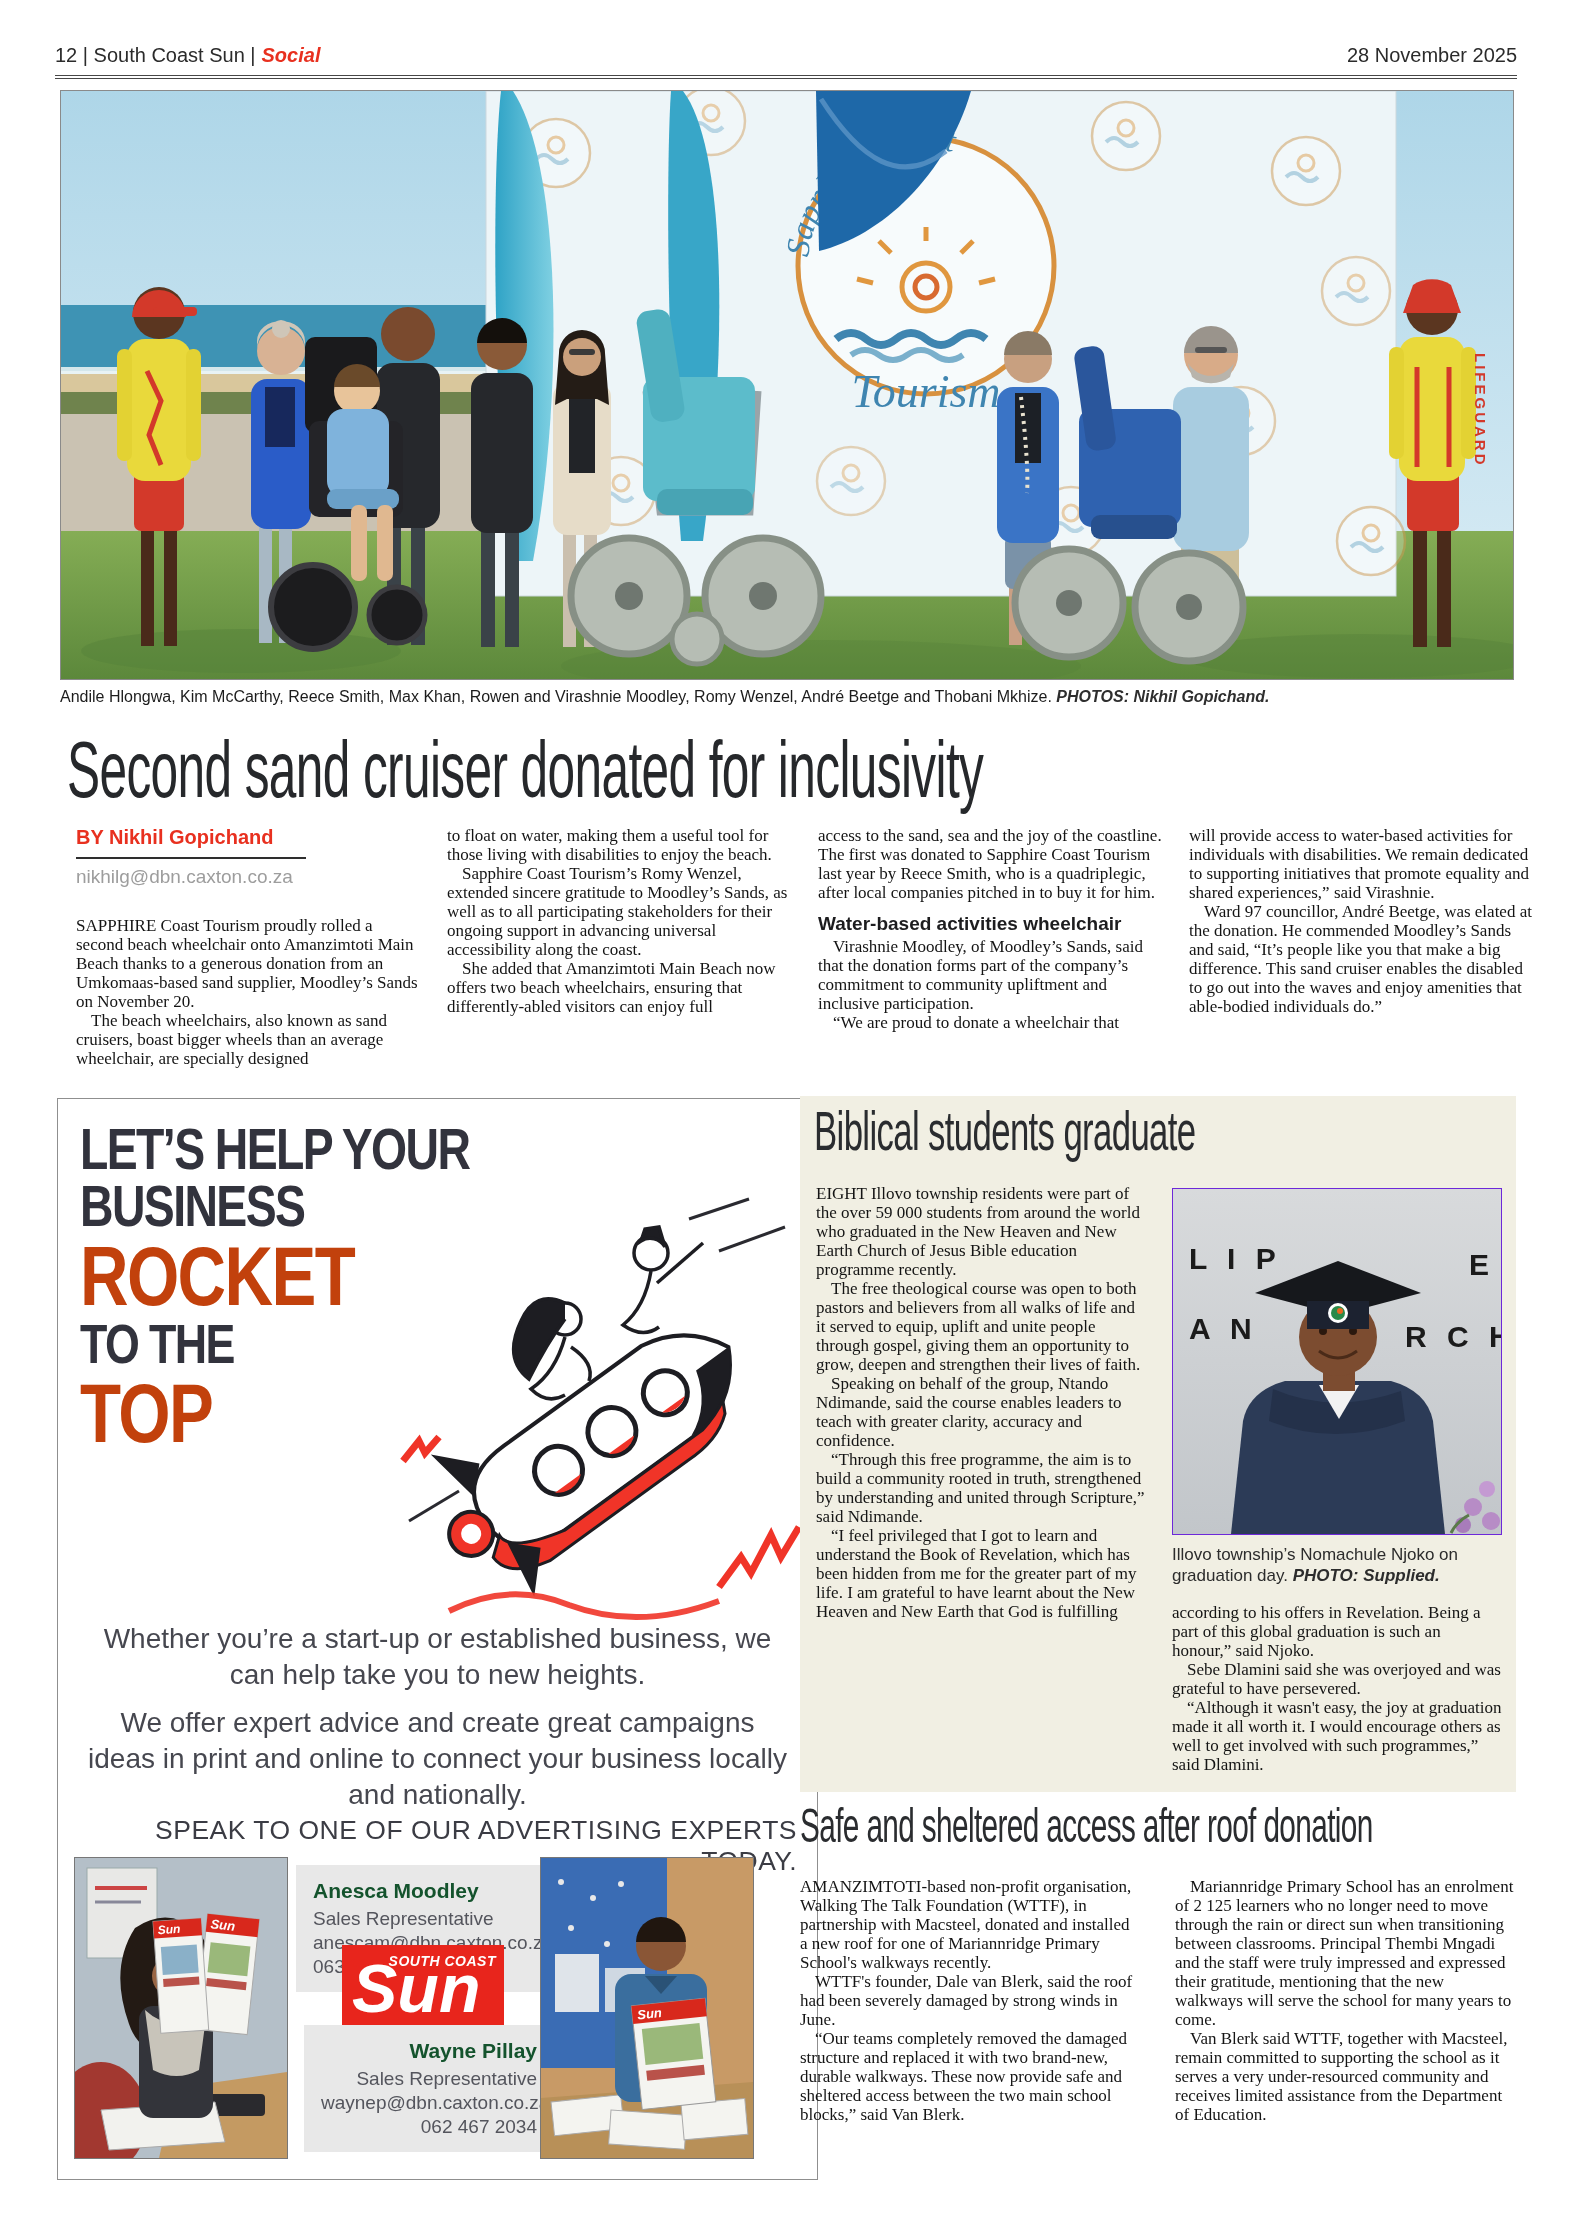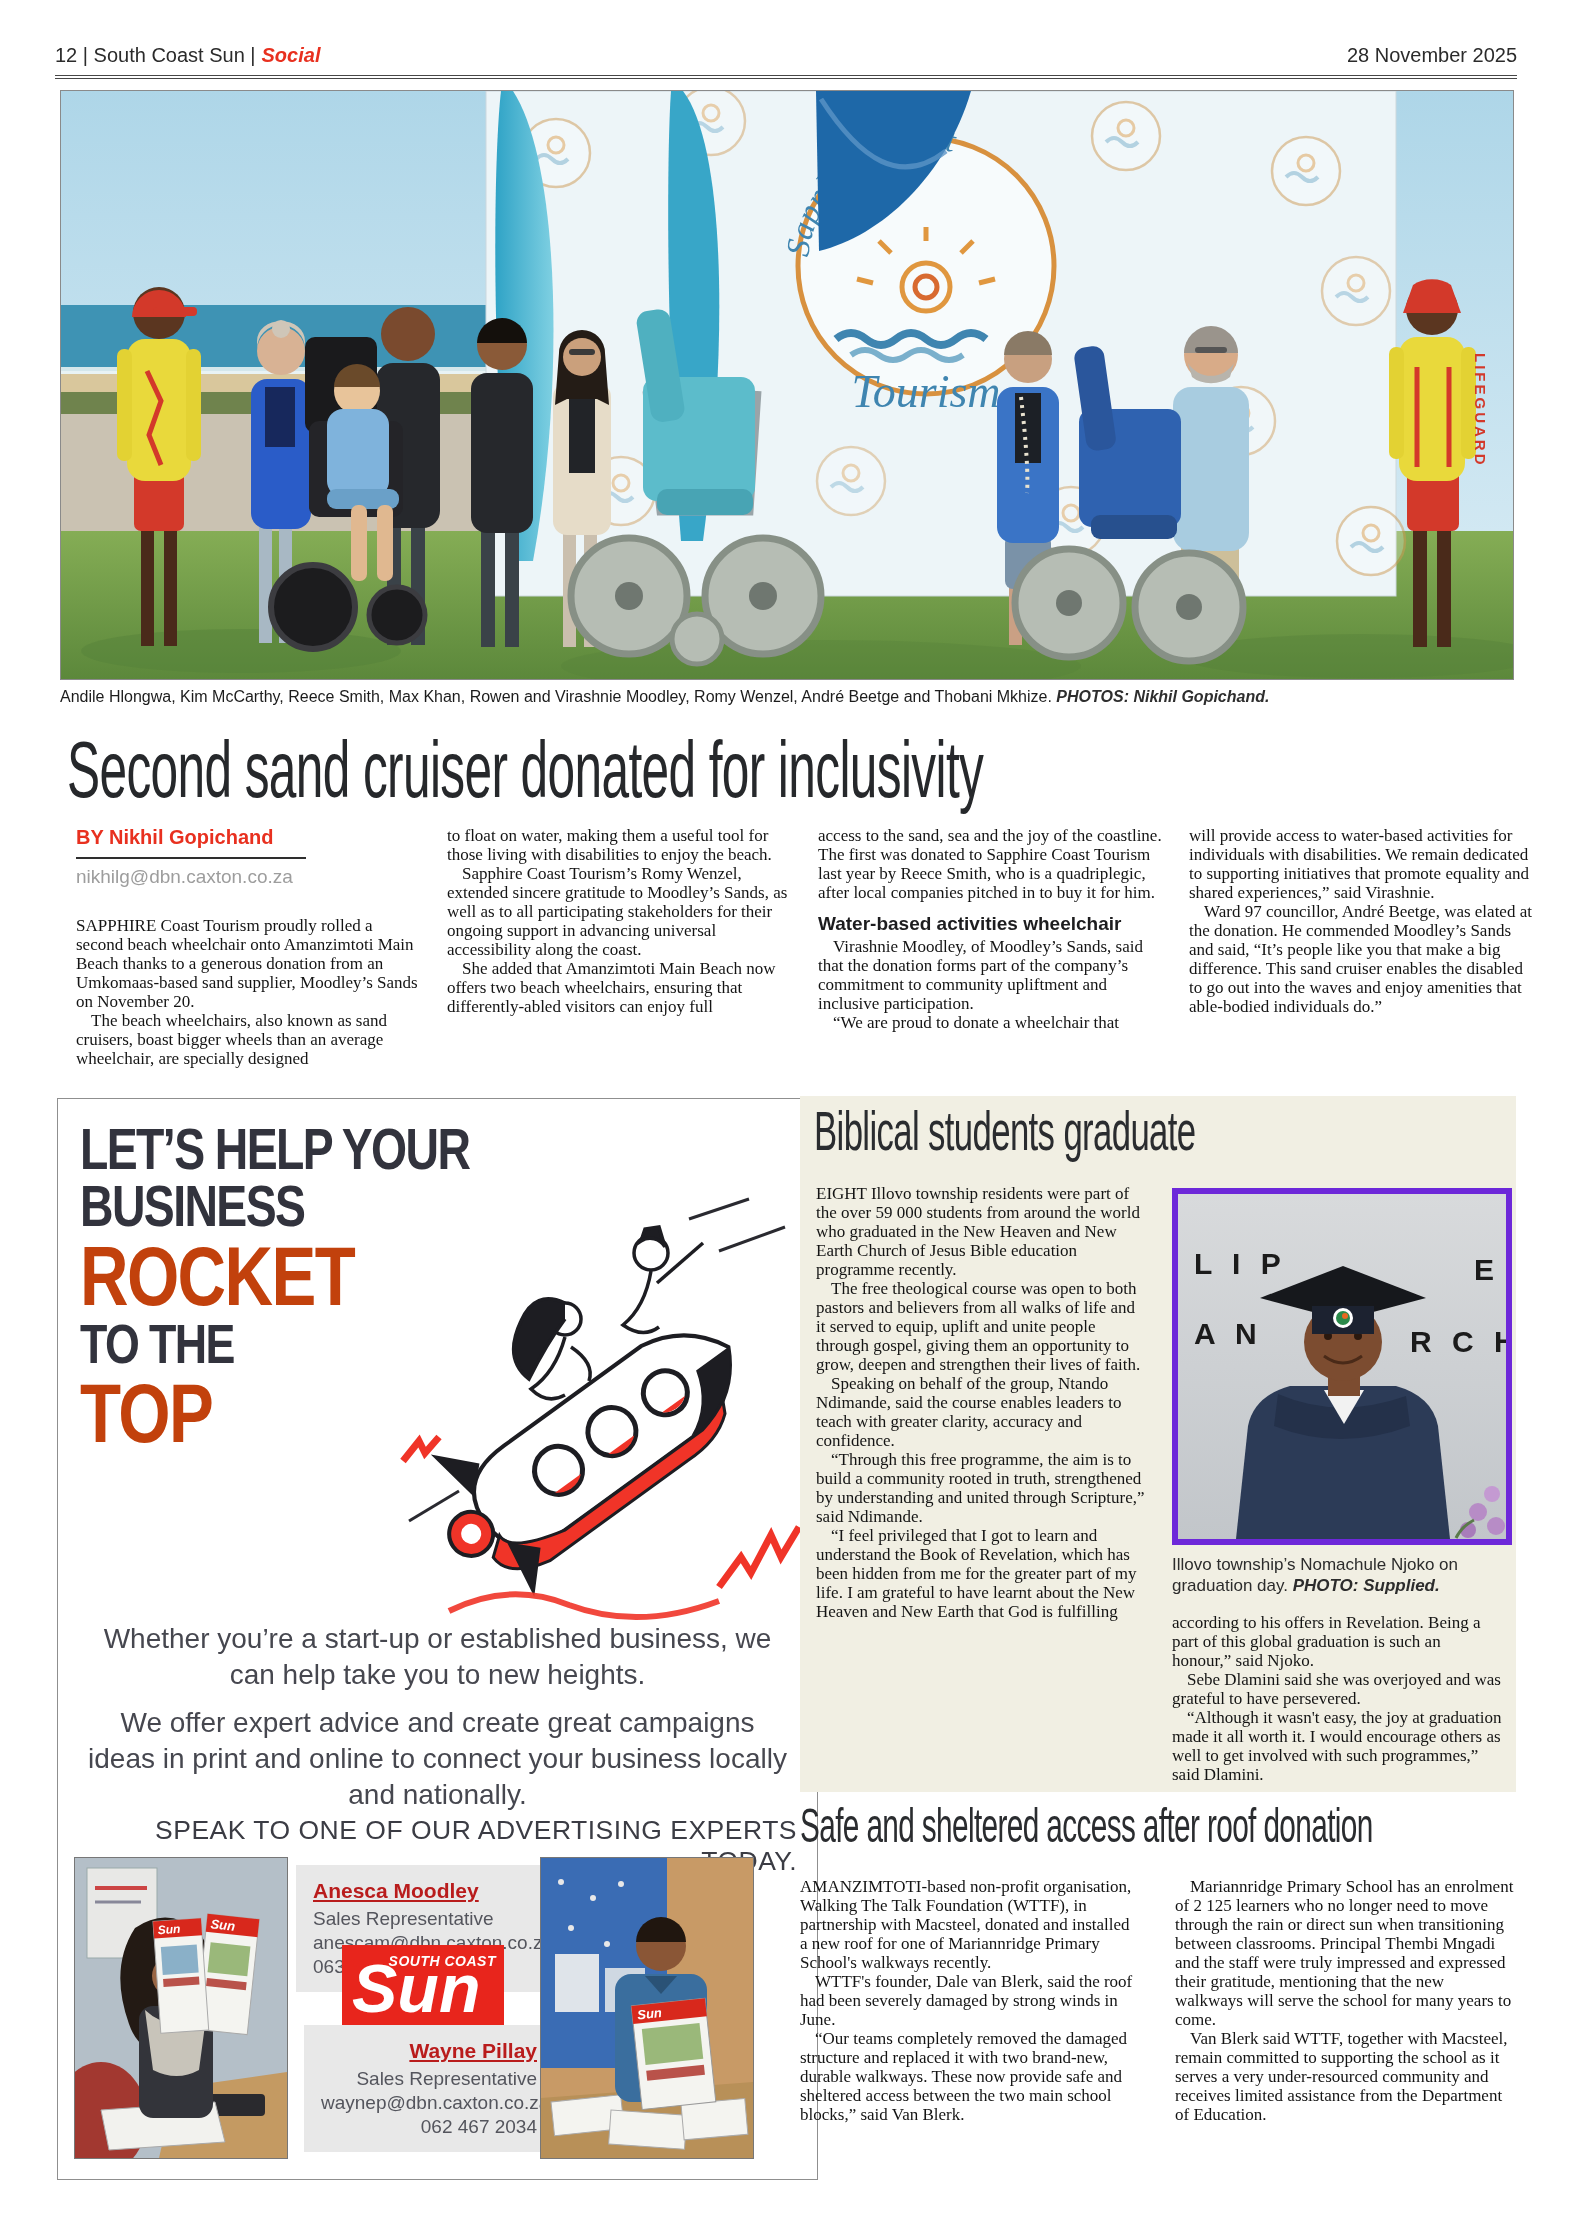--- a/index.html
+++ b/index.html
@@ -34,34 +34,34 @@
   .s58{font-size:58px;} .s84{font-size:84px;} .s56{font-size:56px;}
   .adcond{display:inline-block;transform:scaleX(0.8);transform-origin:0 50%;white-space:nowrap;letter-spacing:-2px;}
   .rocket{position:absolute;right:8px;top:92px;}
   .ad-body{position:absolute;left:30px;right:30px;text-align:center;color:#46474f;font-size:28px;line-height:1.28;}
   .ad-b1{top:522px;} .ad-b2{top:606px;}
   .ad-cta{position:absolute;left:20px;right:20px;top:716px;text-align:right;color:#3b3c44;font-size:26.5px;letter-spacing:0.5px;}
   .ad-bottom{position:absolute;left:16px;top:758px;width:680px;height:302px;}
   .adphoto{position:absolute;top:0;width:212px;height:300px;border:1px solid #777;overflow:hidden;}
   .adphoto.p1{left:0;} .adphoto.p2{right:0;}
   .contact{position:absolute;background:#e8e8e8;padding:13px 17px;width:216px;}
-  .contact .nm{font-weight:bold;font-size:21px;color:#b91c1c;margin-bottom:3px;text-decoration:underline;}
+  .contact .nm{font-weight:bold;font-size:21px;color:#14532d;margin-bottom:3px;}
   .contact div{font-size:19px;color:#54555d;line-height:1.25;}
   .c1{left:222px;top:8px;text-align:left;}
   .c2{left:230px;top:168px;text-align:right;}
   .sunlogo{position:absolute;left:268px;top:88px;width:162px;height:92px;background:#e8251c;color:#fff;
            font-style:italic;font-weight:bold;}
   .sunlogo .sc{position:absolute;right:8px;top:8px;font-size:14px;letter-spacing:0.5px;}
   .sunlogo .sn{position:absolute;left:10px;top:4px;font-size:68px;}
   
   .bib{position:absolute;left:800px;top:1096px;width:716px;height:696px;background:#f1efe3;}
   .bib h2{position:absolute;left:14px;top:2px;margin:0;font-weight:400;font-size:56px;color:#2a2c2f;}
   .bib .bcol1{position:absolute;left:16px;top:88px;width:332px;}
   .bib .bcol2{position:absolute;left:372px;top:92px;width:330px;}
-  .bibphoto{width:328px;height:345px;border:6px solid #6d28d9;overflow:hidden;background:#d3d5d7;}
+  .bibphoto{width:328px;height:345px;border:1px solid #6d28d9;overflow:hidden;background:#d3d5d7;}
   .bibcap{margin-top:9px;font-size:17px;line-height:1.25;color:#2c2c2c;}
   .bibcap .credit{font-weight:bold;font-style:italic;}
   .bib .bcol2 .bodytext{margin-top:16px;}
   
   .roof{position:absolute;left:800px;top:1798px;width:718px;}
   .roof h2{margin:0;font-weight:400;font-size:48px;color:#2a2c2f;}
   .roofcols{display:flex;gap:34px;margin-top:24px;}
   .roofcols .rc{width:341px;}
 </style>
 </head>

